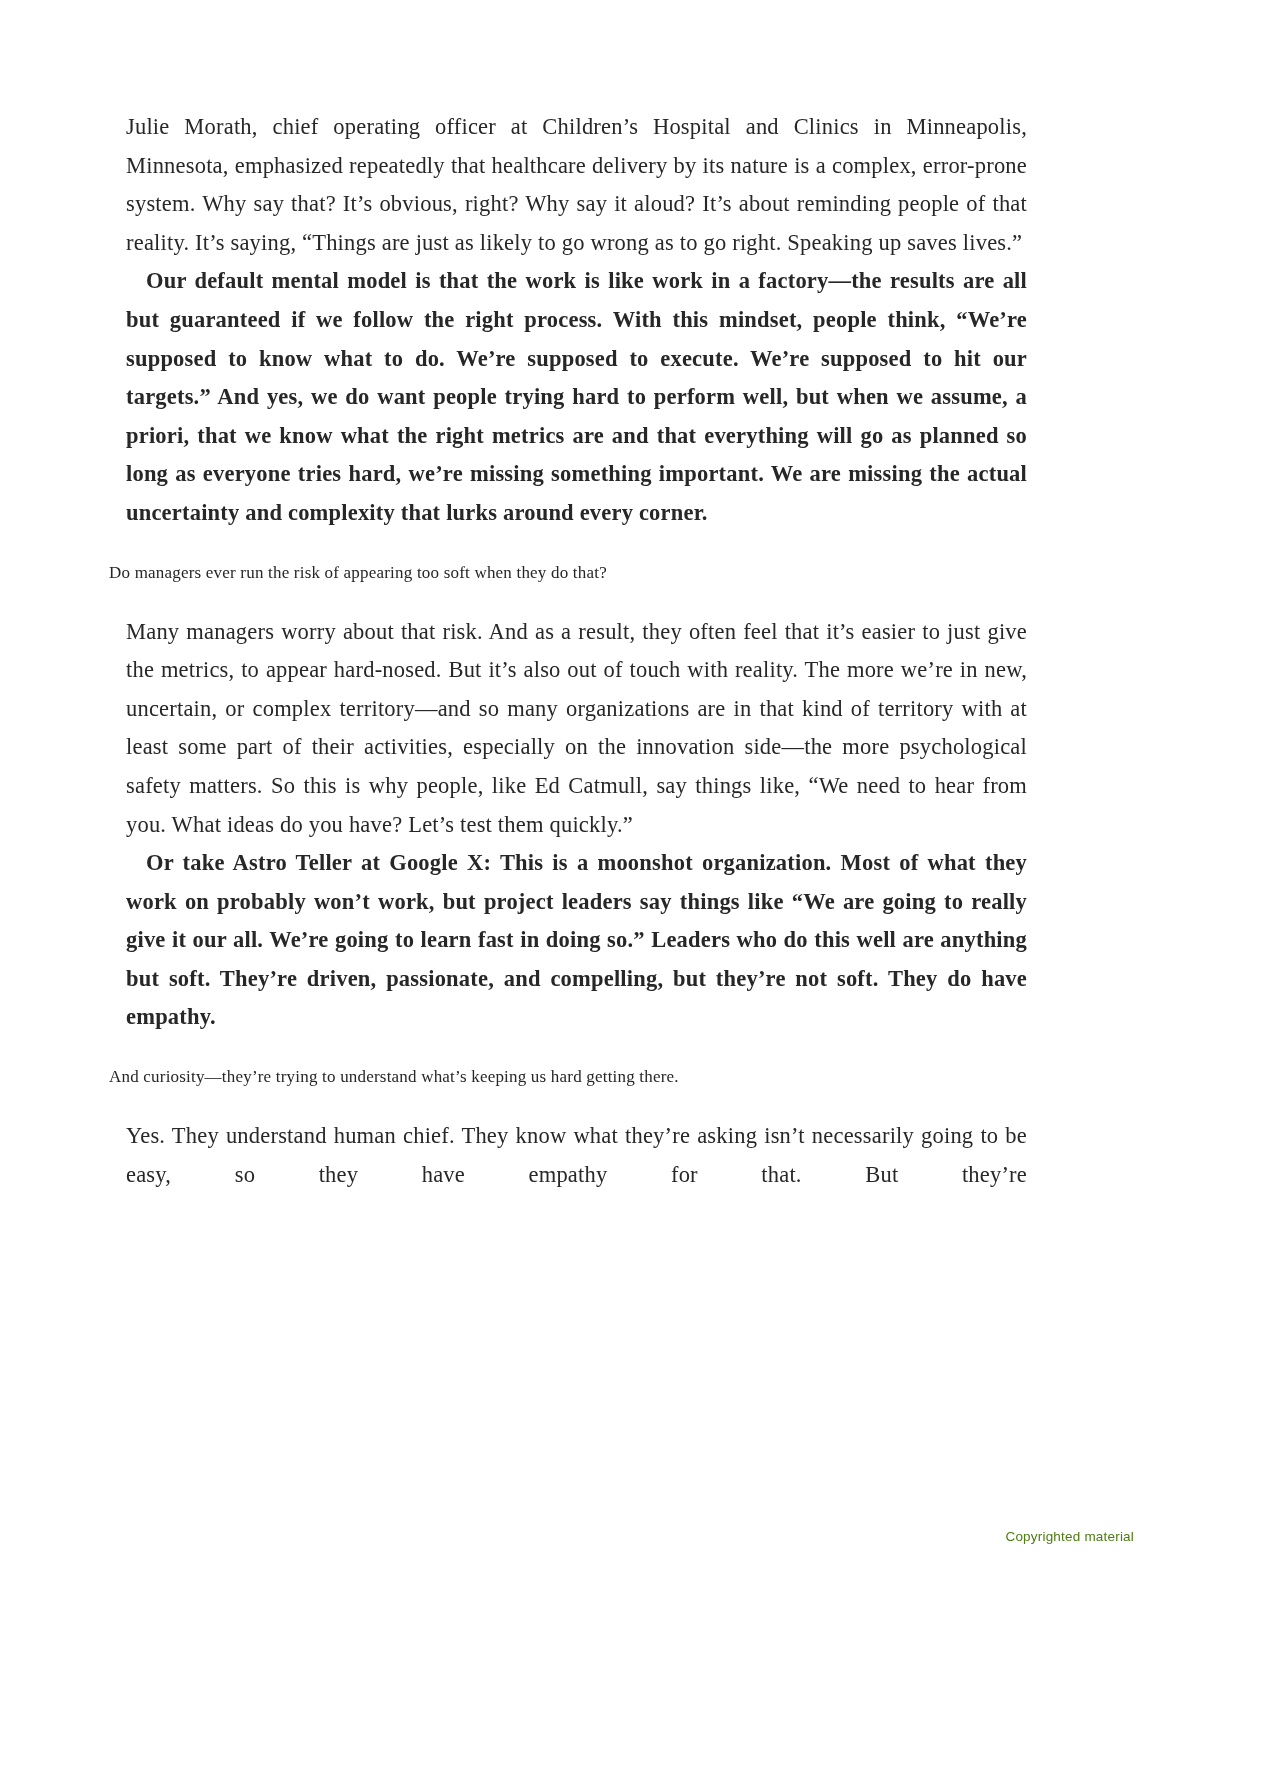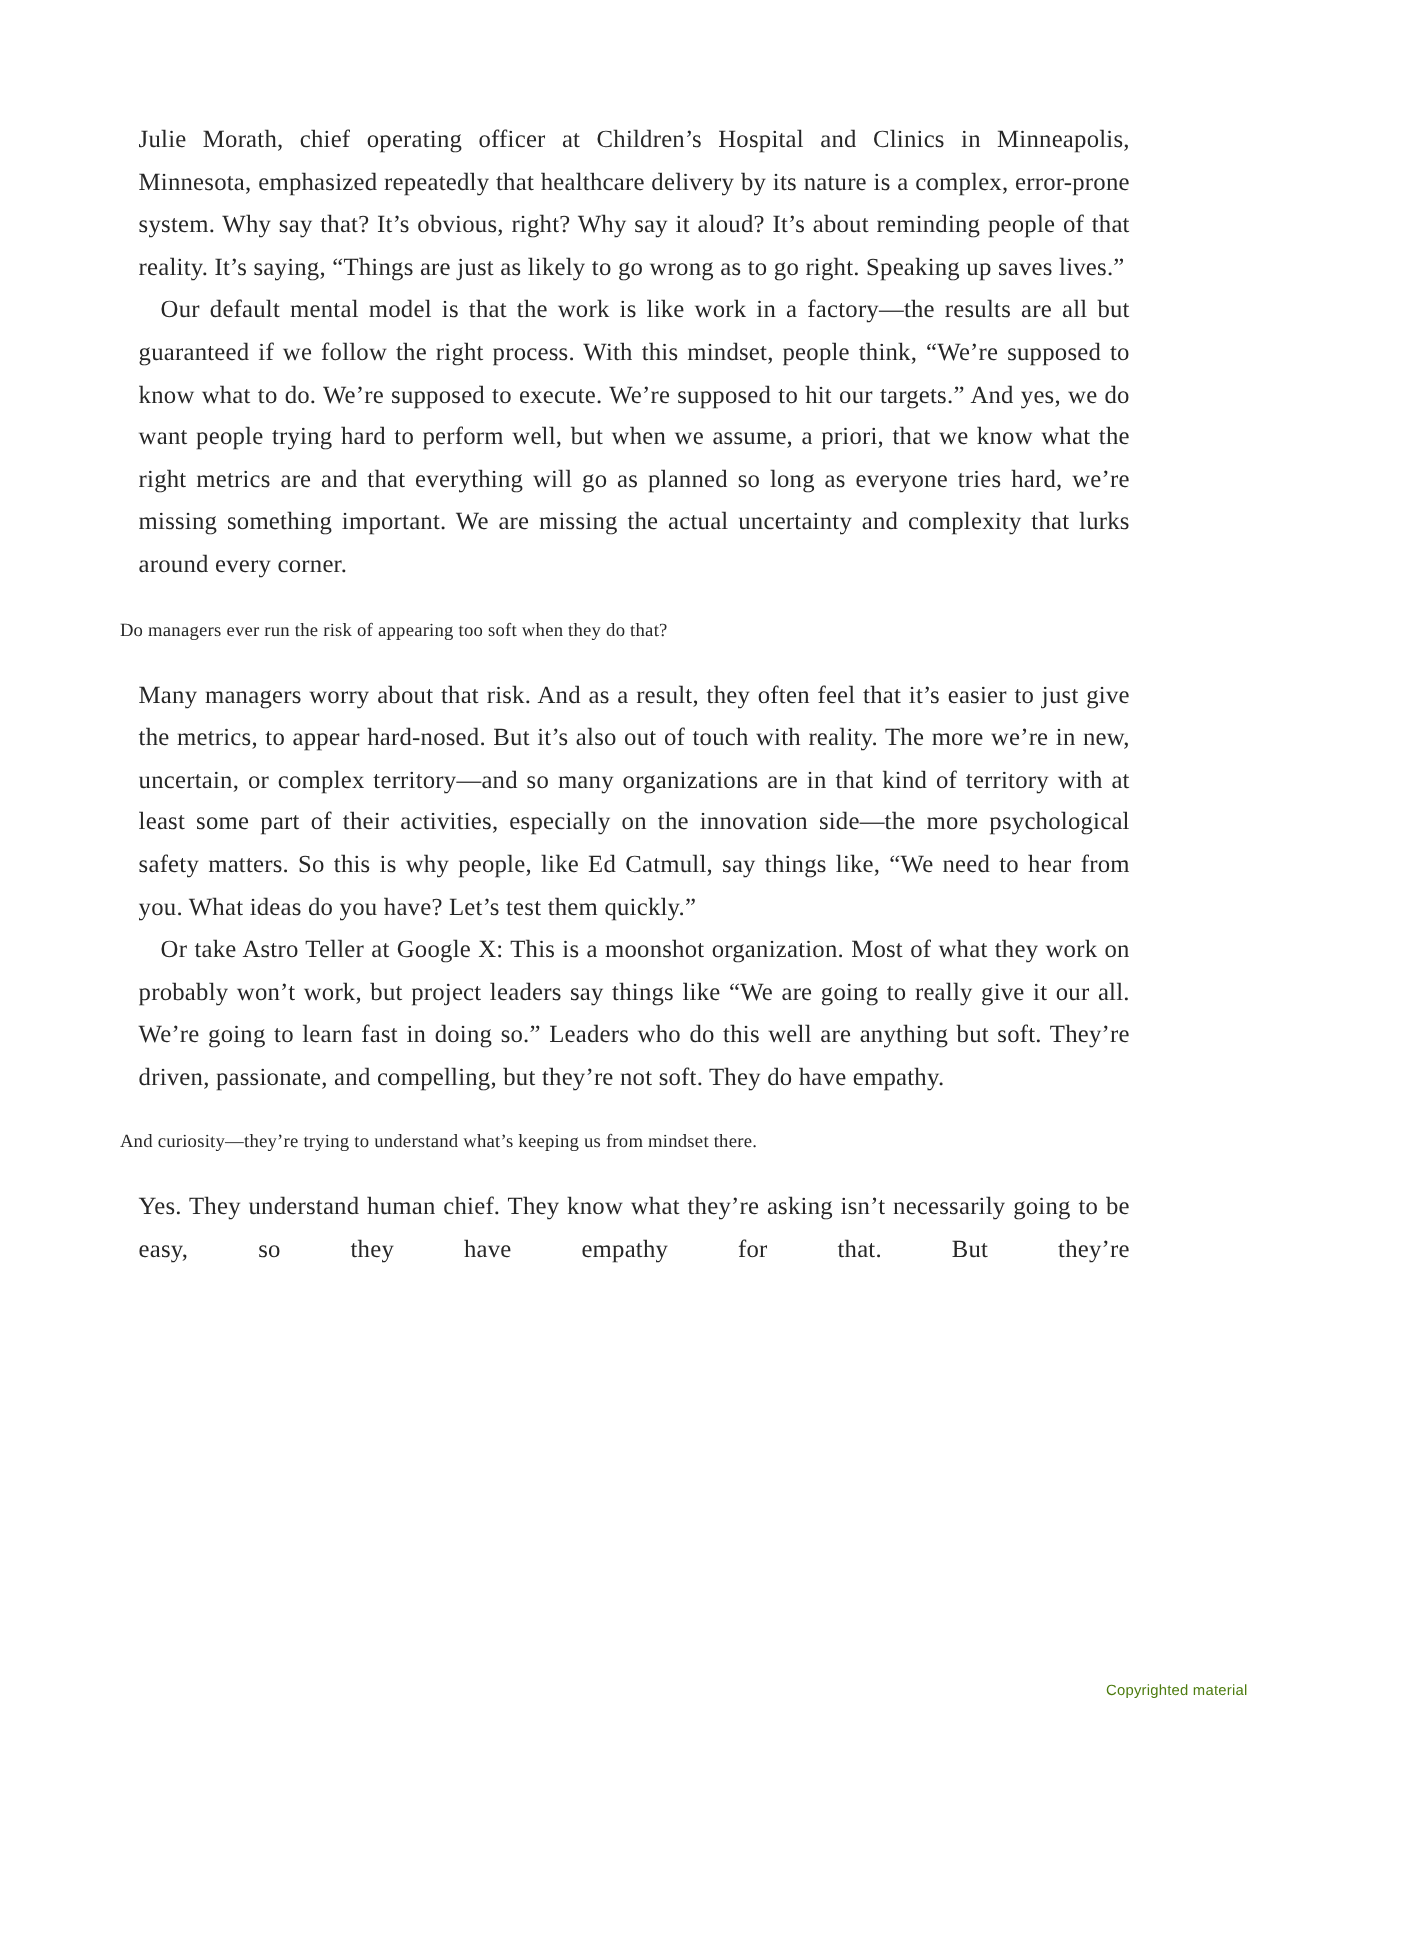--- a/index.html
+++ b/index.html
@@ -27,20 +27,21 @@
     padding: 0;
   }
   .body {
     font-size: 22.5px;
     line-height: 38.6px;
     text-align: justify;
     letter-spacing: 0.2px;
   }
   .body.indent {
     text-indent: 20px;
+    font-weight: bold;
   }
   .body.cutoff {
     text-align-last: justify;
   }
   .question {
     font-size: 17px;
     line-height: 38px;
     margin-left: -17px;
     margin-top: 21px;
     margin-bottom: 21px;
@@ -60,17 +61,17 @@
 </head>
 <body>
 
 <div class="page">
   <div class="text-block">
     <p class="body">Julie Morath, chief operating officer at Children’s Hospital and Clinics in Minneapolis, Minnesota, emphasized repeatedly that healthcare delivery by its nature is a complex, error-prone system. Why say that? It’s obvious, right? Why say it aloud? It’s about reminding people of that reality. It’s saying, “Things are just as likely to go wrong as to go right. Speaking up saves lives.”</p>
     <p class="body indent">Our default mental model is that the work is like work in a factory—the results are all but guaranteed if we follow the right process. With this mindset, people think, “We’re supposed to know what to do. We’re supposed to execute. We’re supposed to hit our targets.” And yes, we do want people trying hard to perform well, but when we assume, a priori, that we know what the right metrics are and that everything will go as planned so long as everyone tries hard, we’re missing something important. We are missing the actual uncertainty and complexity that lurks around every corner.</p>
     <p class="question">Do managers ever run the risk of appearing too soft when they do that?</p>
     <p class="body">Many managers worry about that risk. And as a result, they often feel that it’s easier to just give the metrics, to appear hard-nosed. But it’s also out of touch with reality. The more we’re in new, uncertain, or complex territory—and so many organizations are in that kind of territory with at least some part of their activities, especially on the innovation side—the more psychological safety matters. So this is why people, like Ed Catmull, say things like, “We need to hear from you. What ideas do you have? Let’s test them quickly.”</p>
     <p class="body indent">Or take Astro Teller at Google X: This is a moonshot organization. Most of what they work on probably won’t work, but project leaders say things like “We are going to really give it our all. We’re going to learn fast in doing so.” Leaders who do this well are anything but soft. They’re driven, passionate, and compelling, but they’re not soft. They do have empathy.</p>
-    <p class="question">And curiosity—they’re trying to understand what’s keeping us from mindset there.</p>
+    <p class="question">And curiosity—they’re trying to understand what’s keeping us hard getting there.</p>
     <p class="body cutoff">Yes. They understand human chief. They know what they’re asking isn’t necessarily going to be easy, so they have empathy for that. But they’re</p>
   </div>
   <div class="copyright">Copyrighted material</div>
 </div>
 
 </body></html>

